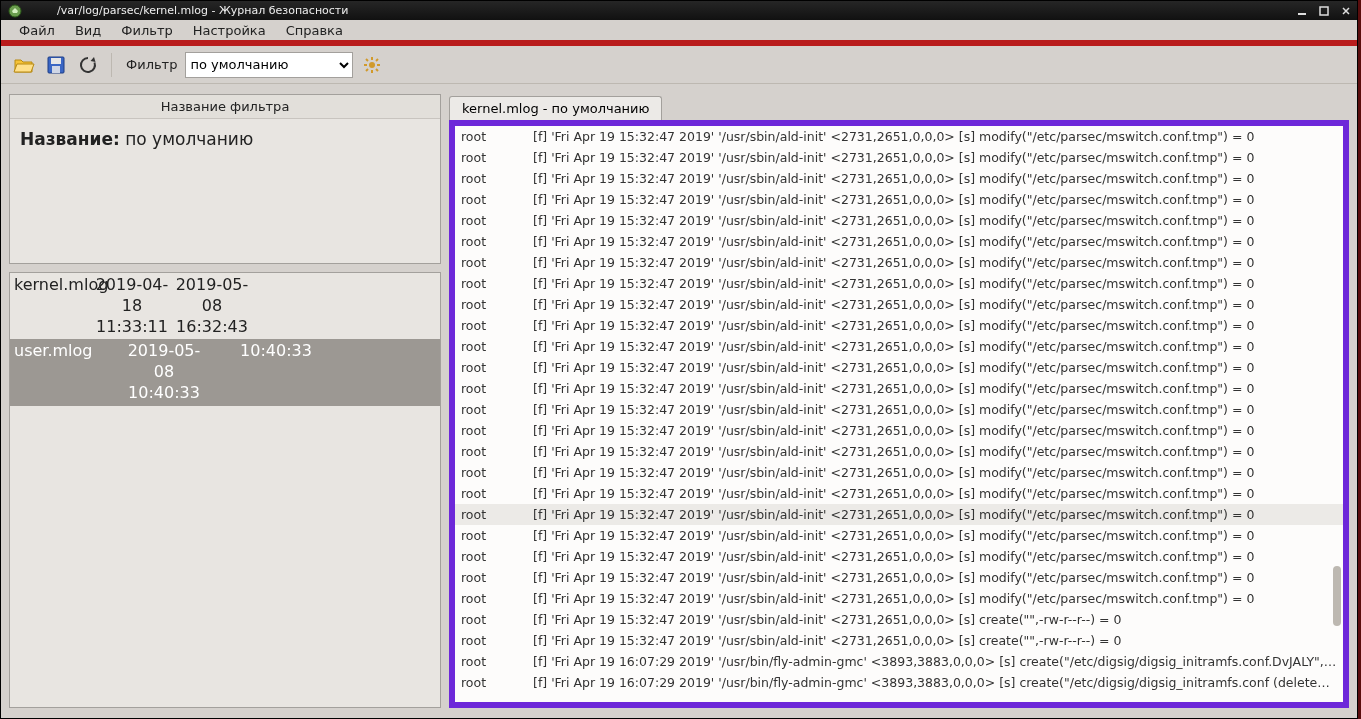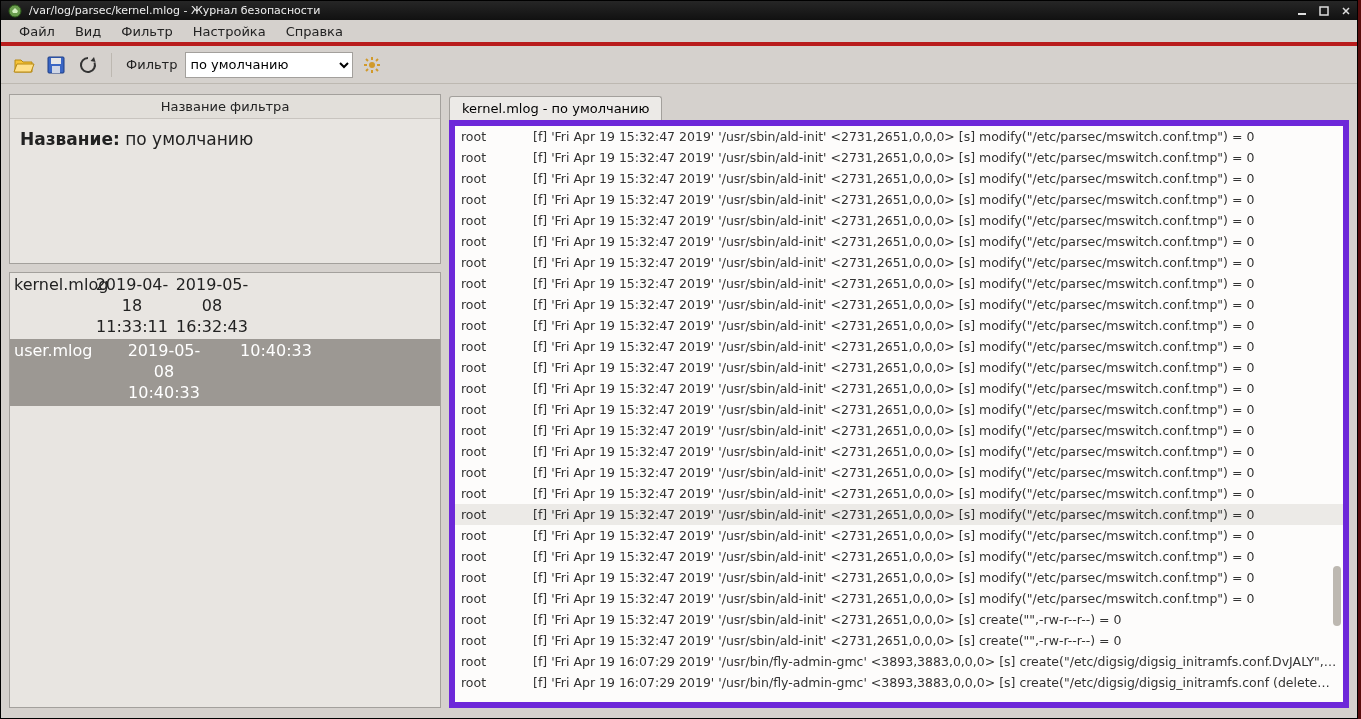--- a/index.html
+++ b/index.html
@@ -1,24 +1,24 @@
 <!DOCTYPE html>
 <html><head>
 <meta charset="utf-8">
 <style>
 * { box-sizing: border-box; margin: 0; padding: 0; font-family: "DejaVu Sans", "Liberation Sans", Arial, sans-serif; }
 html, body { width: 1361px; height: 719px; overflow: hidden; background: #5a0d0d; }
 .desktop { width: 1361px; height: 719px; background: #5a0d0d; padding-right: 3px; }
 .window { width: 100%; height: 100%; background: #d5d1cd; display: flex; flex-direction: column; border: 1px solid #000; }
-.titlebar { height: 19px; background: linear-gradient(to bottom, #262626, #111); color: #eee; display: flex; align-items: center; font-size: 11px; }
+.titlebar { height: 19px; background: linear-gradient(to bottom, #262626, #111); color: #eee; display: flex; align-items: center; font-size: 11px; gap: 28px; }
 .titlebar .app-icon { width: 16px; height: 16px; margin: 0 6px; display: flex; align-items: center; justify-content: center; }
 .titlebar .title-text { flex: 1; }
 .titlebar .win-btns { display: flex; }
 .titlebar .win-btn { width: 22px; height: 18px; display: flex; align-items: center; justify-content: center; color: #ddd; font-size: 11px; cursor: default; }
-.menubar { height: 26px; background: #d5d1cd; display: flex; align-items: center; padding: 7px 8px; font-size: 13px; color: #222; border-bottom: 4px solid #b91c1c; }
+.menubar { height: 26px; background: #d5d1cd; display: flex; align-items: center; padding: 7px 8px; font-size: 13px; color: #222; border-bottom: 6px solid #b91c1c; }
 .menubar .menu-item { padding: 3px 10px; cursor: default; }
 .toolbar { height: 38px; background: #d5d1cd; display: flex; align-items: center; padding: 0 10px; gap: 6px; border-bottom: 1px solid #bdb8b1; }
 .toolbar .tbtn { width: 26px; height: 26px; display: flex; align-items: center; justify-content: center; cursor: default; }
 .toolbar .sep { width: 1px; height: 24px; background: #bdb8b1; margin: 0 4px; }
 .toolbar .flabel { font-size: 13px; color: #222; margin: 0 2px 0 4px; }
 .toolbar select { height: 26px; width: 168px; font-size: 13px; background: #fff; border: 1px solid #a3a09c; }
 .body-area { flex: 1; display: flex; padding: 10px 8px; gap: 8px; min-height: 0; }
 .left-col { width: 432px; display: flex; flex-direction: column; gap: 8px; }
 .panel { border: 1px solid #a3a09c; background: #e8e5e1; display: flex; flex-direction: column; }
 .panel-header { text-align: center; font-size: 13px; color: #222; padding: 4px 0; background: #e2dfda; border-bottom: 1px solid #c8c4bf; }

